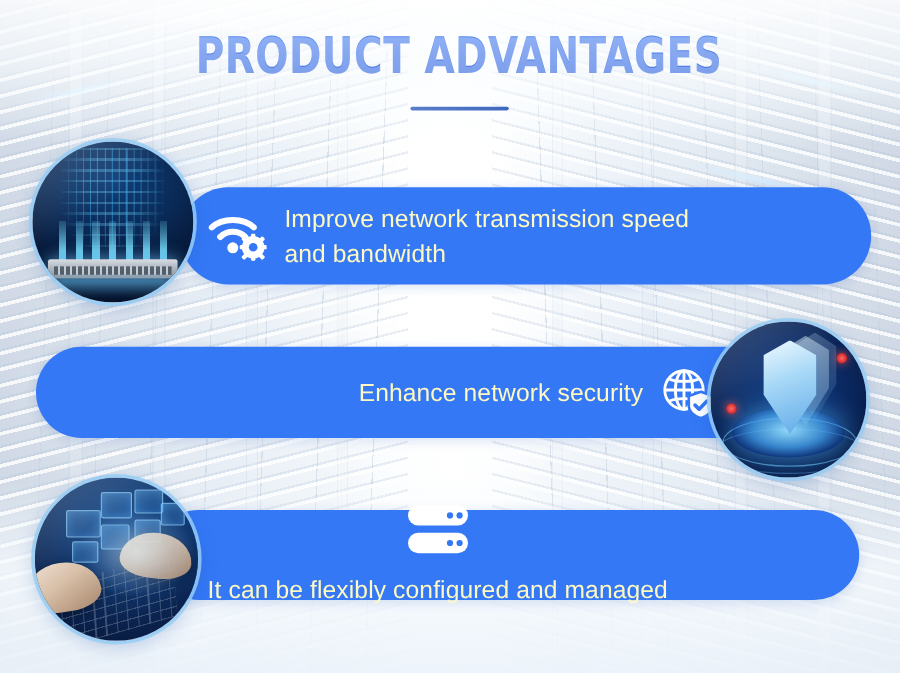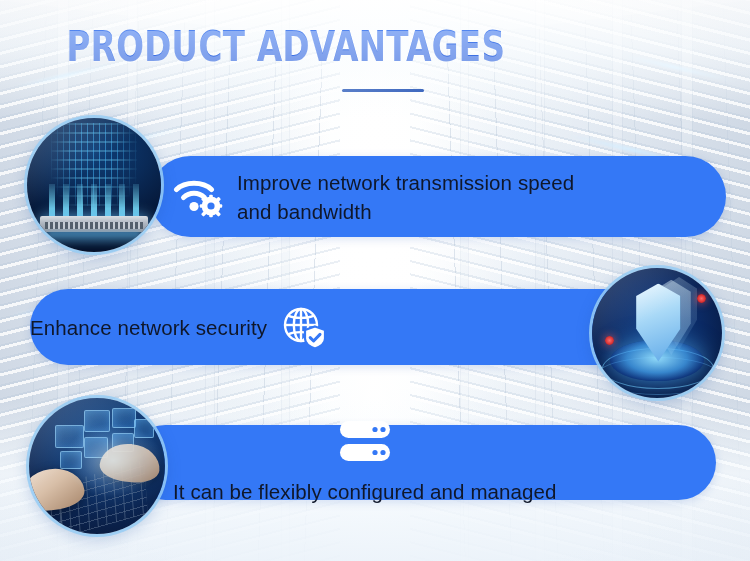--- a/index.html
+++ b/index.html
@@ -92,21 +92,21 @@
     background: linear-gradient(0deg, rgba(255,255,255,0) 0%, rgba(250,253,255,0.7) 60%, rgba(255,255,255,0.9) 100%);
   }
   .vignette {
     position: absolute; inset: 0;
     background: radial-gradient(ellipse 120% 95% at 50% 50%, rgba(255,255,255,0) 55%, rgba(206,217,230,0.45) 100%);
   }
 
   
   .header {
     position: absolute; left: 15px; right: 0; top: 26px;
-    text-align: left;
+    text-align: center;
     z-index: 5;
   }
   .title {
     font-family: "Liberation Sans Narrow", "DejaVu Sans Condensed", "Liberation Sans", sans-serif;
     font-weight: 700;
     font-size: 42px;
     letter-spacing: 0.5px;
     line-height: 1;
     color: #3b6fe8;
     background: linear-gradient(180deg, #5689f2 0%, #3366dd 100%);
@@ -135,21 +135,21 @@
     display: flex;
     align-items: center;
     box-shadow: 0 2px 10px rgba(40,90,190,0.18);
   }
   .pill-inner {
     display: flex;
     align-items: center;
     gap: 14px;
   }
   .pill-text {
-    color: #0f172a;
+    color: #fef9c3;
     font-size: 20.5px;
     line-height: 29px;
     font-weight: 400;
     letter-spacing: 0.1px;
     white-space: pre-line;
   }
 
   .circle-img {
     position: absolute;
     border-radius: 50%;
@@ -158,21 +158,21 @@
   }
 
   .icon { flex: 0 0 auto; display: block; }
 
   
   #row1-pill { left: 150px; top: 156px; width: 576px; height: 81px; padding-left: 0; }
   #row1-pill .pill-inner { padding-left: 23px; }
   #row1-circle { left: 27px; top: 118px; width: 134px; height: 134px; }
 
   
-  #row2-pill { left: 30px; top: 289px; width: 628px; height: 76px; justify-content: flex-start; }
+  #row2-pill { left: 30px; top: 289px; width: 628px; height: 76px; justify-content: flex-end; }
   #row2-pill .pill-inner { padding-right: 62px; }
   #row2-circle { left: 592px; top: 268px; width: 130px; height: 130px; }
 
   
   #row3-pill { left: 128px; top: 425px; width: 588px; height: 75px; }
   #row3-pill .pill-inner { padding-left: 45px; flex-direction: column; }
   #row3-circle { left: 29px; top: 398px; width: 136px; height: 136px; }
 
   
   .art { position: absolute; inset: 0; }

